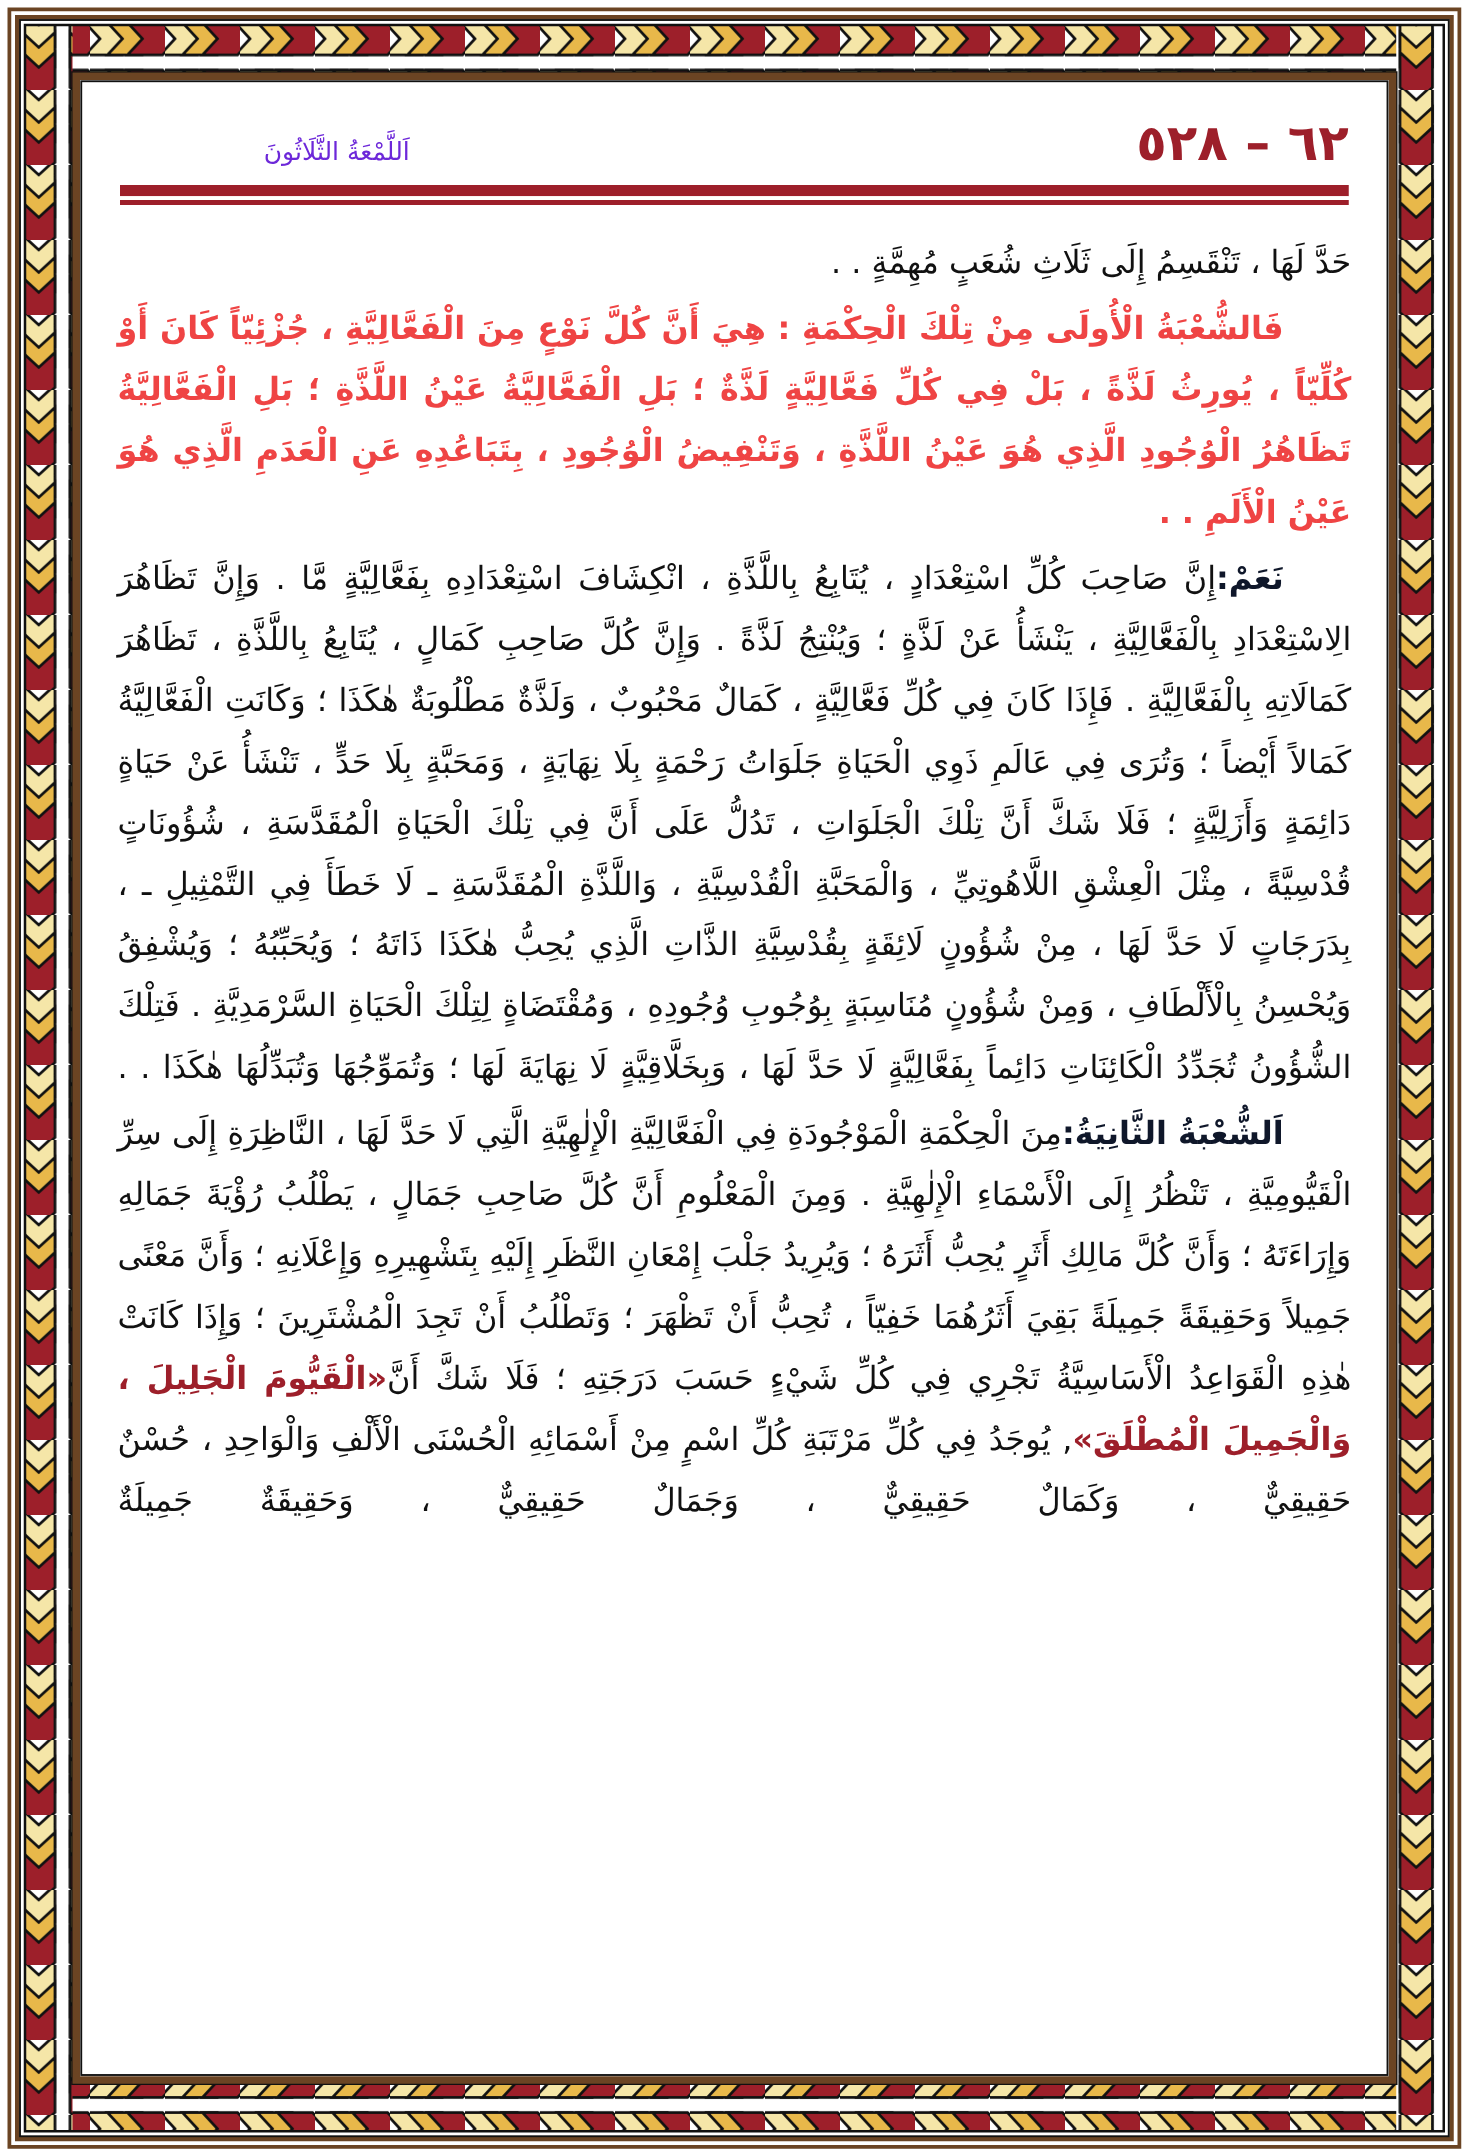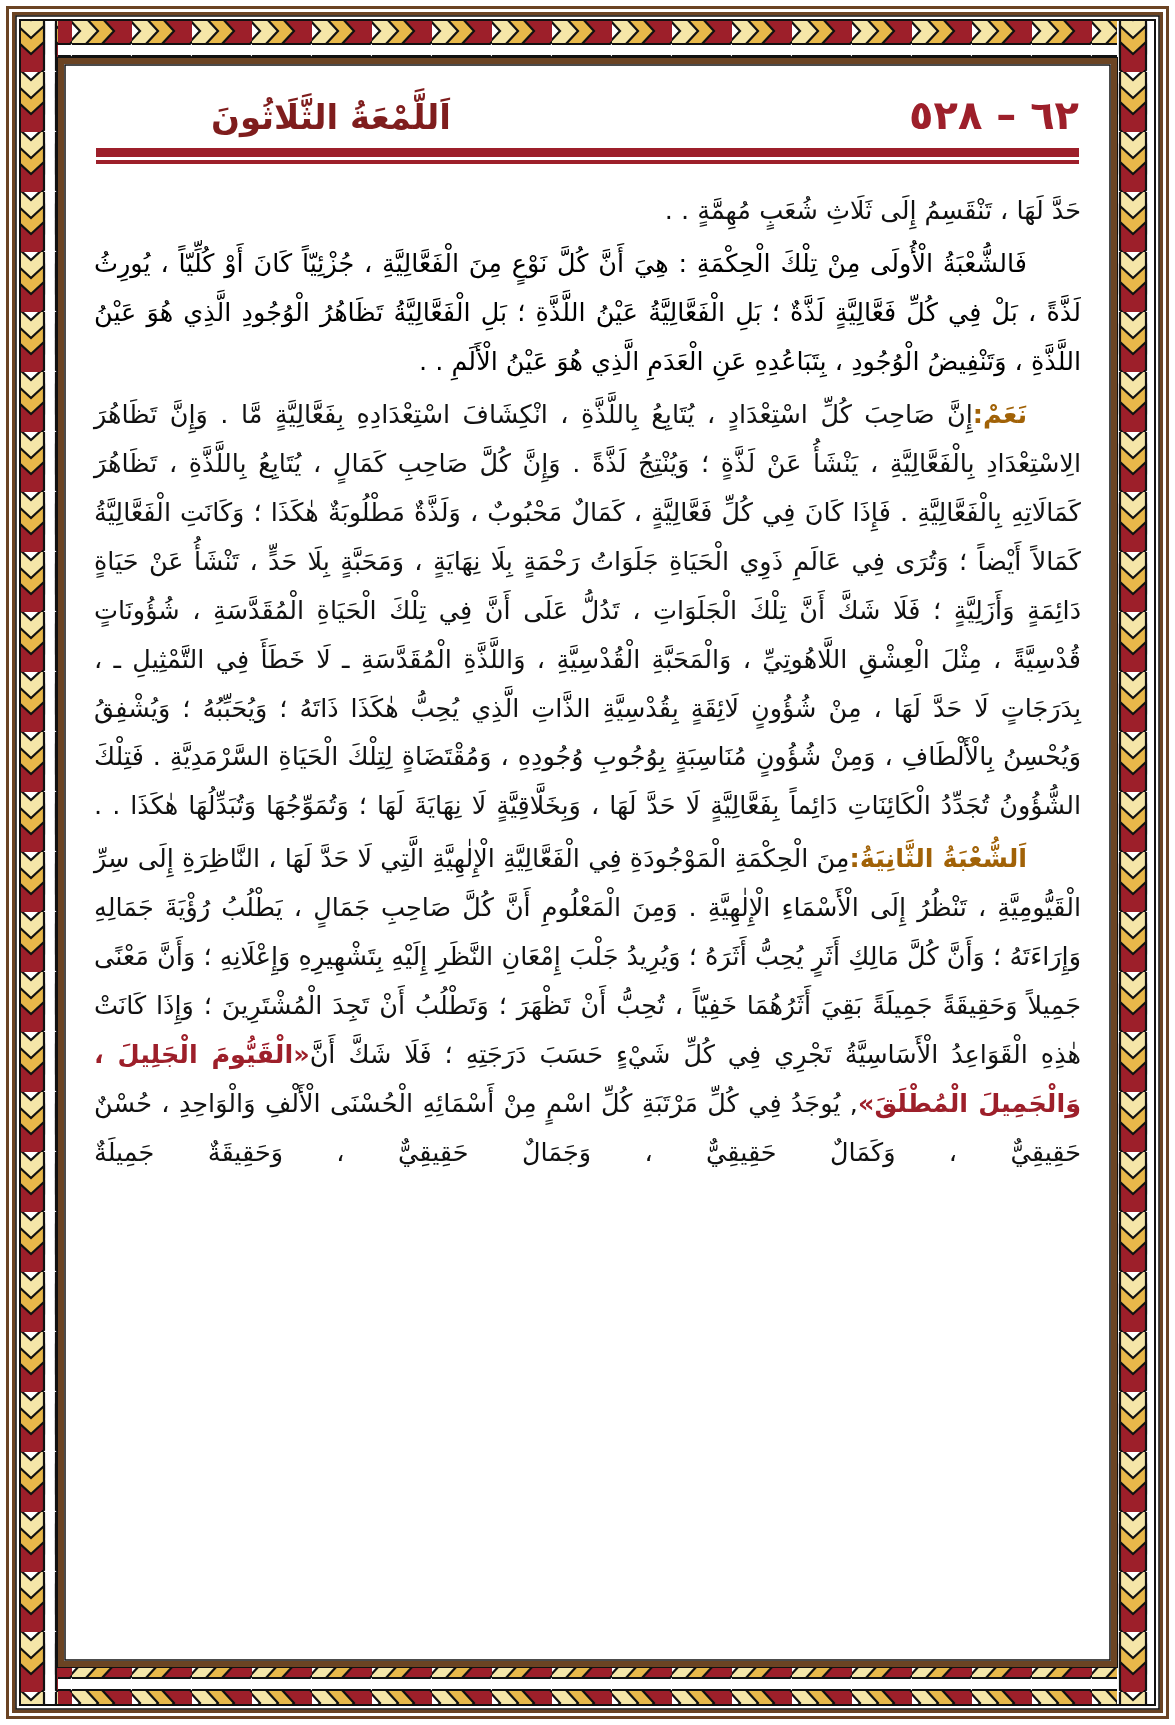--- a/index.html
+++ b/index.html
@@ -58,23 +58,23 @@
   .folio {
     color: #9d1f2a;
     font-size: 40px;
     font-weight: bold;
     letter-spacing: 1px;
     white-space: nowrap;
     font-family: "DejaVu Sans", "Liberation Sans", sans-serif;
   }
 
   .chapter-title {
-    color: #7f1d1d;
-    font-size: 34px;
-    font-weight: bold;
+    color: #6d28d9;
+    font-size: 20px;
+    font-weight: normal;
     white-space: nowrap;
     margin-left: 115px;
     font-family: "DejaVu Sans", "Liberation Sans", sans-serif;
   }
 
   .rule-group {
     margin: 10px 6px 0 6px;
   }
   .rule-thick {
     height: 9px;
@@ -108,26 +108,26 @@
   .p-indent {
     text-indent: 54px;
   }
 
   .red {
     color: #9d1f2a;
     font-weight: bold;
   }
 
   .red-block {
-    color: #000000;
-    font-weight: normal;
+    color: #ef4444;
+    font-weight: bold;
   }
 
   .lead {
-    color: #a16207;
+    color: #0f172a;
     font-weight: bold;
   }
 
   .tail-right {
     text-align-last: right;
   }
 </style>
 </head>
 <body>
 

